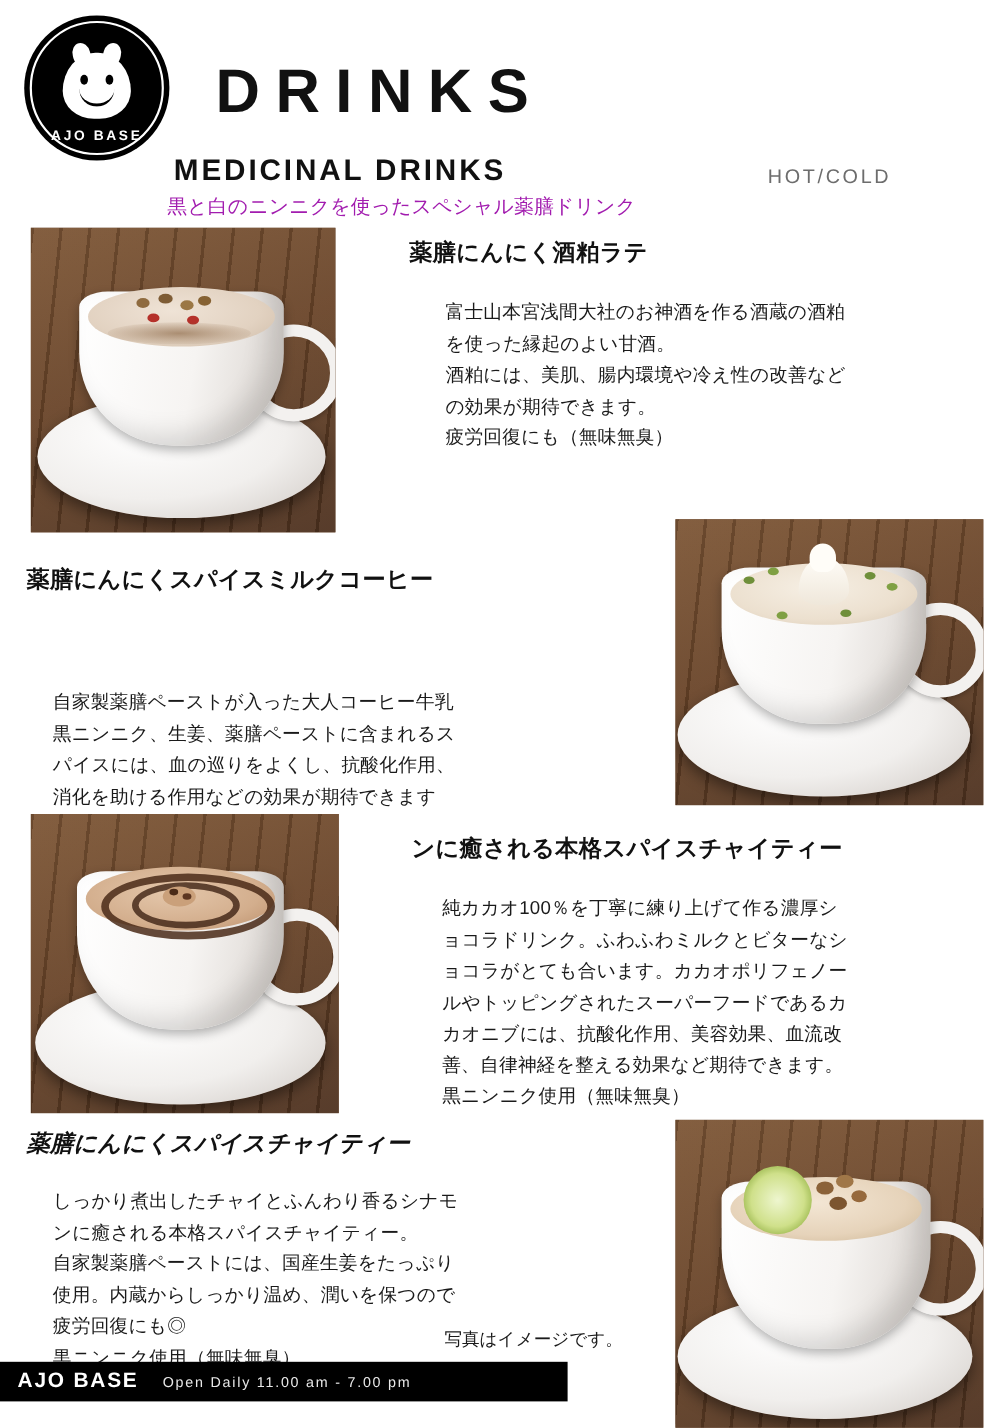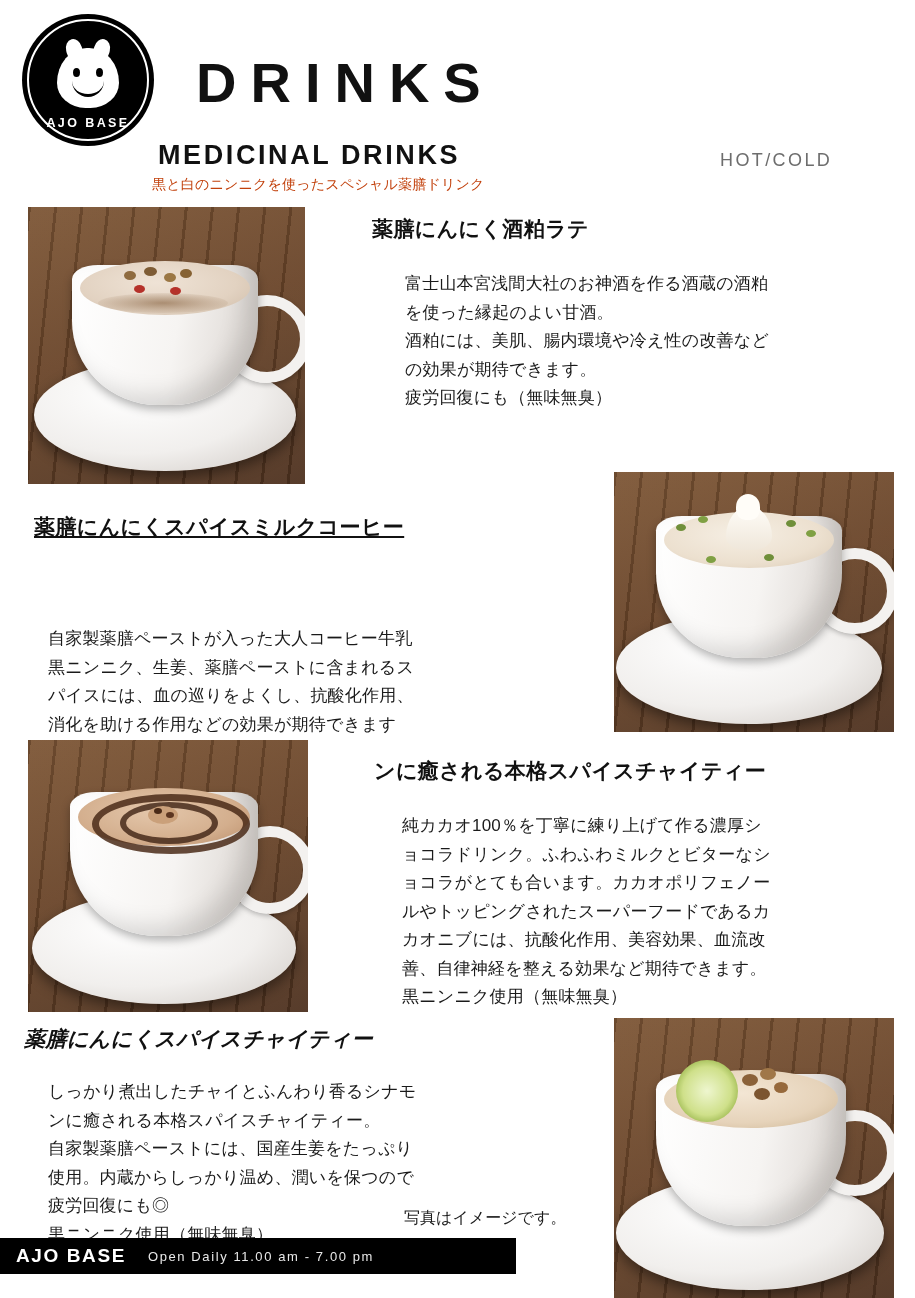--- a/index.html
+++ b/index.html
@@ -113,28 +113,27 @@
     letter-spacing: 2.6px;
     color: #111;
   }
   .title-hotcold {
     position: absolute;
     left: 698px;
     top: 150px;
     font-size: 18px;
     letter-spacing: 2.4px;
     color: #6d6d6d;
-    margin-left: 22px;
   }
   .title-jp {
     position: absolute;
     left: 152px;
     top: 176px;
-    font-size: 14px;
-    color: #c2410c;
+    font-size: 18px;
+    color: #a21caf;
     letter-spacing: 0.2px;
   }
 
   
   .photo {
     position: absolute;
     overflow: hidden;
     background: #6b4a31;
   }
   .photo .wood {
@@ -269,21 +268,21 @@
   <div class="crema" style="left:50px; top:40px; width:170px; height:56px; background:radial-gradient(ellipse at 45% 40%, #f6efe4 0%, #ece0cf 60%, #d9c9b4 100%);"></div>
   <div style="position:absolute; left:112px; top:34px; width:46px; height:44px; background:linear-gradient(180deg,#fffdf8,#efe7da); border-radius:50% 50% 42% 42% / 70% 70% 30% 30%;"></div>
   <div style="position:absolute; left:122px; top:22px; width:24px; height:26px; background:#fffdf8; border-radius:50% 50% 40% 40%;"></div>
   <div class="crema" style="left:62px; top:52px; width:10px; height:7px; background:#6f8f3a;"></div>
   <div class="crema" style="left:84px; top:44px; width:10px; height:7px; background:#7fa043;"></div>
   <div class="crema" style="left:172px; top:48px; width:10px; height:7px; background:#6f8f3a;"></div>
   <div class="crema" style="left:192px; top:58px; width:10px; height:7px; background:#7fa043;"></div>
   <div class="crema" style="left:150px; top:82px; width:10px; height:7px; background:#6f8f3a;"></div>
   <div class="crema" style="left:92px; top:84px; width:10px; height:7px; background:#7fa043;"></div>
 </div>
-<div class="item-title" style="left:34px; top:513px;text-decoration:underline;">薬膳にんにくスパイスミルクコーヒー</div>
+<div class="item-title" style="left:24px; top:513px;">薬膳にんにくスパイスミルクコーヒー</div>
 <div class="item-body" style="left:48px; top:597px; width:500px;margin-top:28px;">自家製薬膳ペーストが入った大人コーヒー牛乳
 黒ニンニク、生姜、薬膳ペーストに含まれるス
 パイスには、血の巡りをよくし、抗酸化作用、
 消化を助ける作用などの効果が期待できます
 黒ニンニク使用（無味無臭）</div>
 
 <div class="photo" style="left:28px; top:740px; width:280px; height:272px;">
   <div class="wood"></div>
   <div class="saucer" style="left:4px; top:152px; width:264px; height:112px;"></div>
   <div class="handle" style="right:-6px; top:86px; width:66px; height:66px;"></div>

